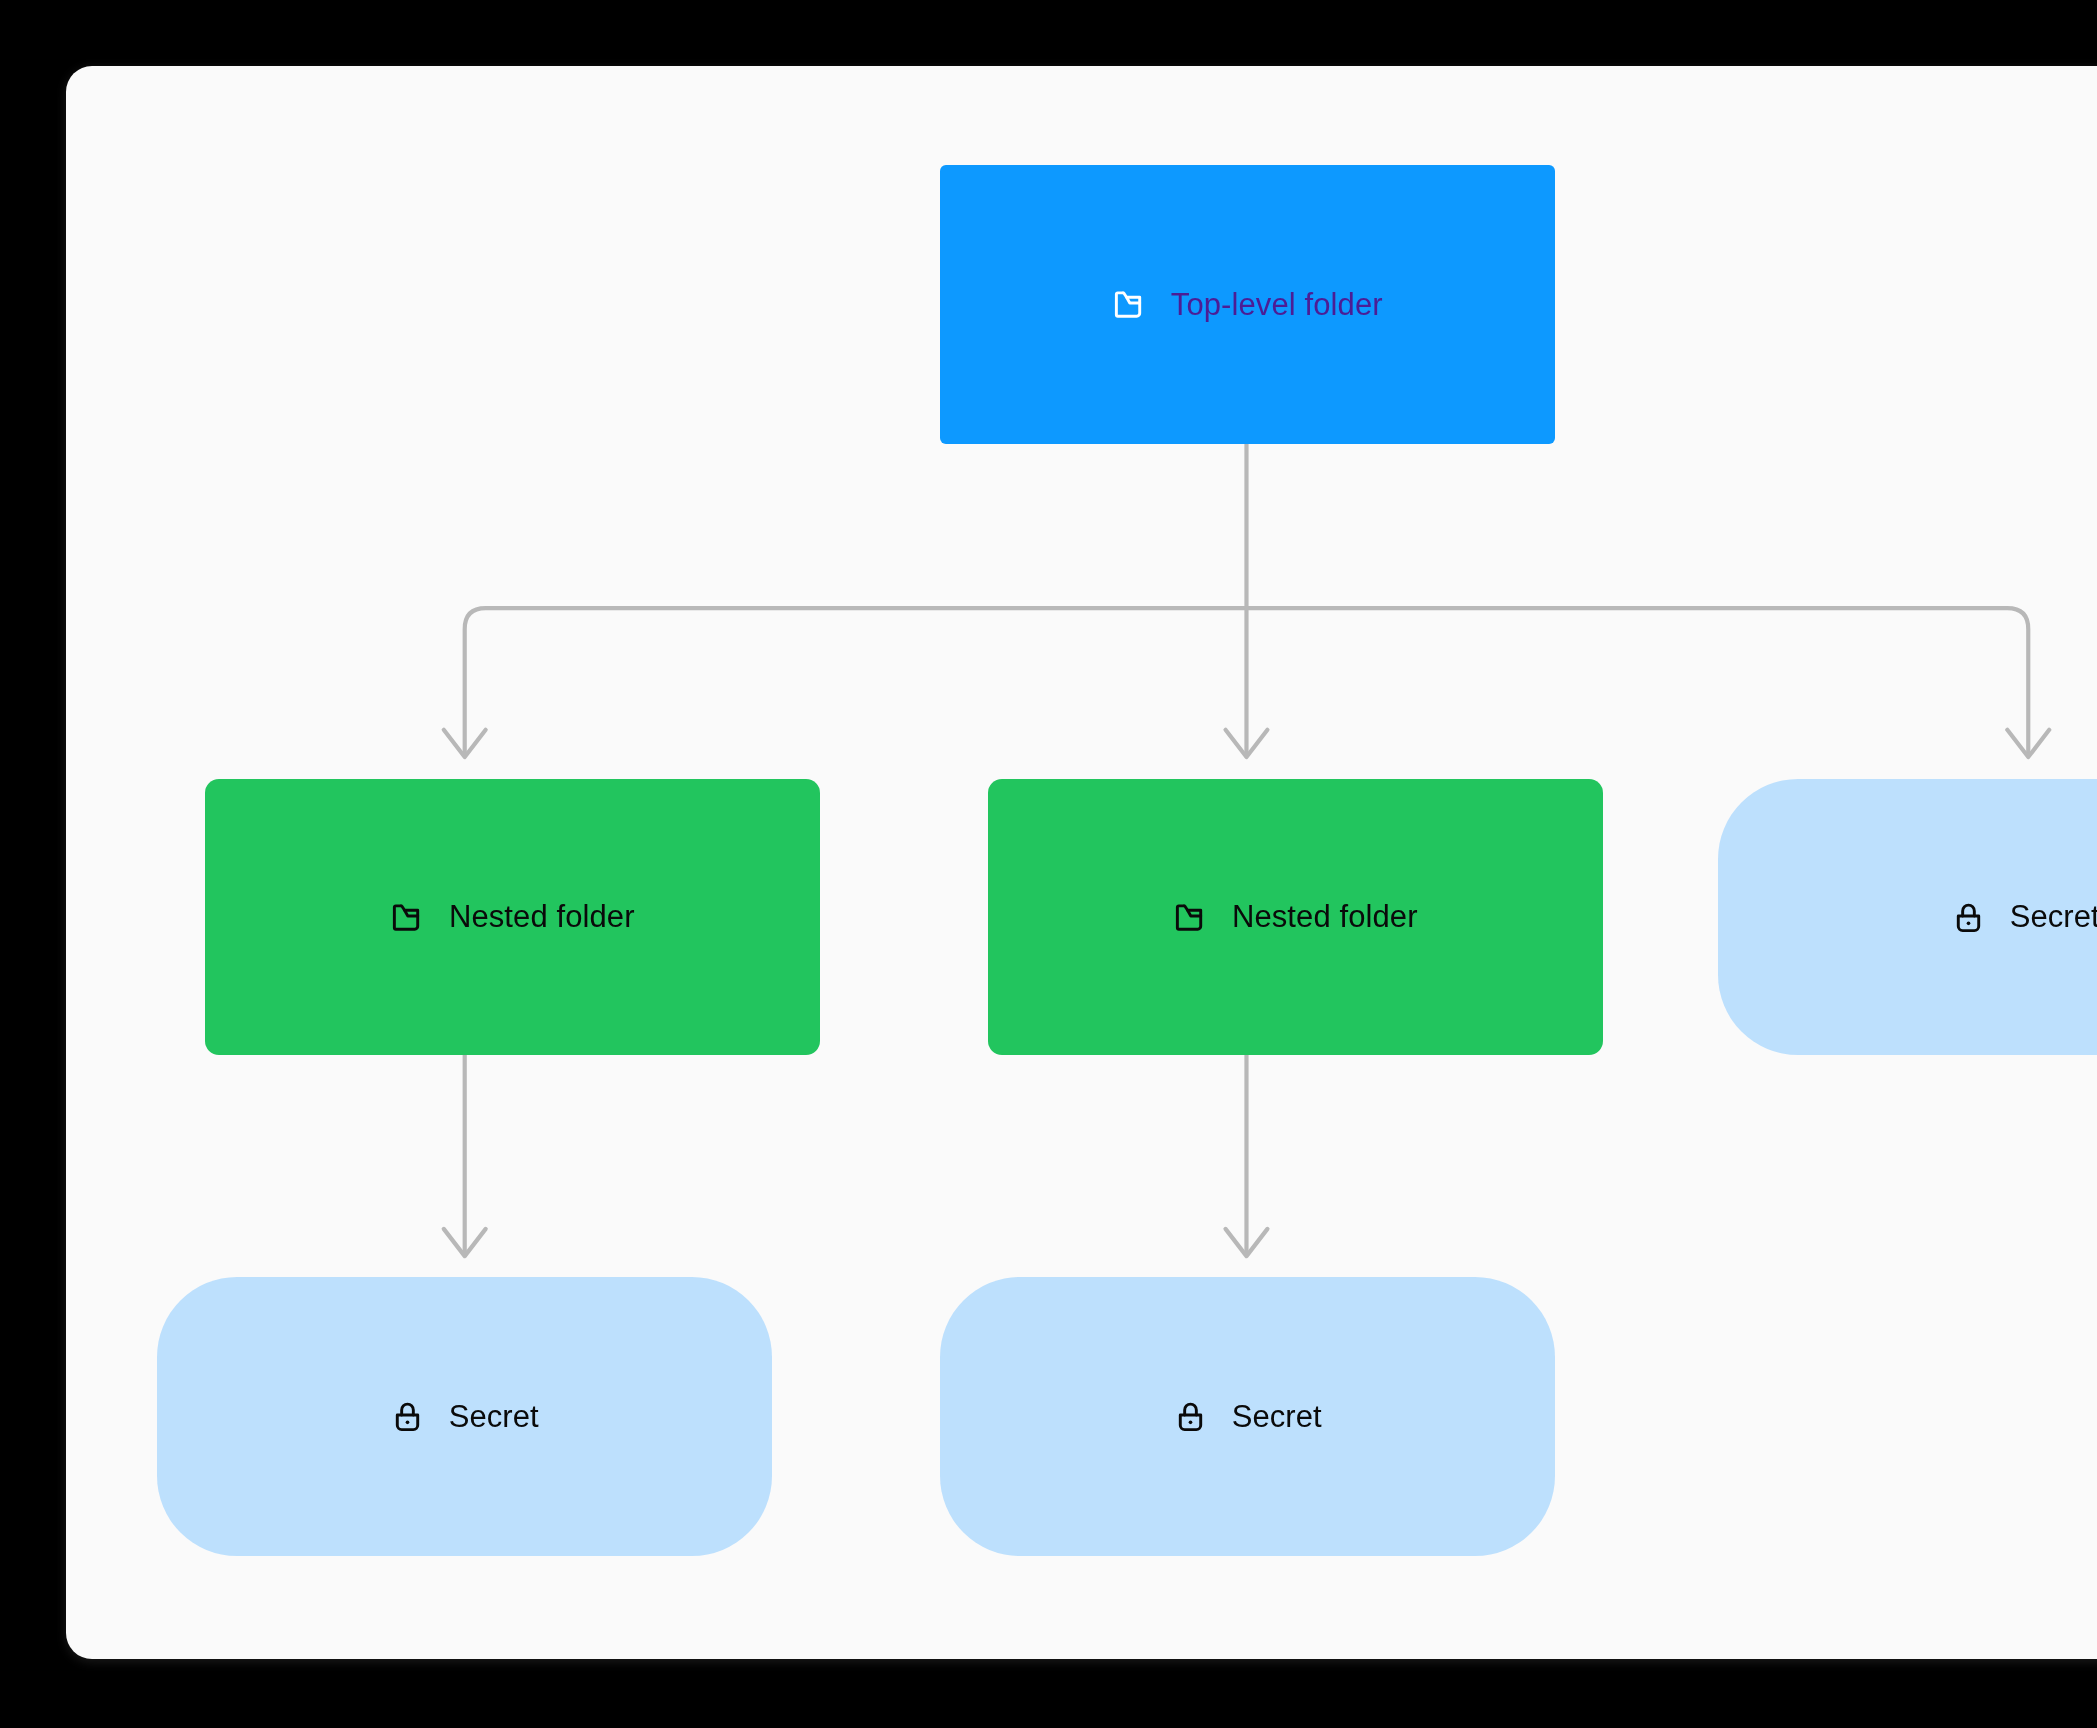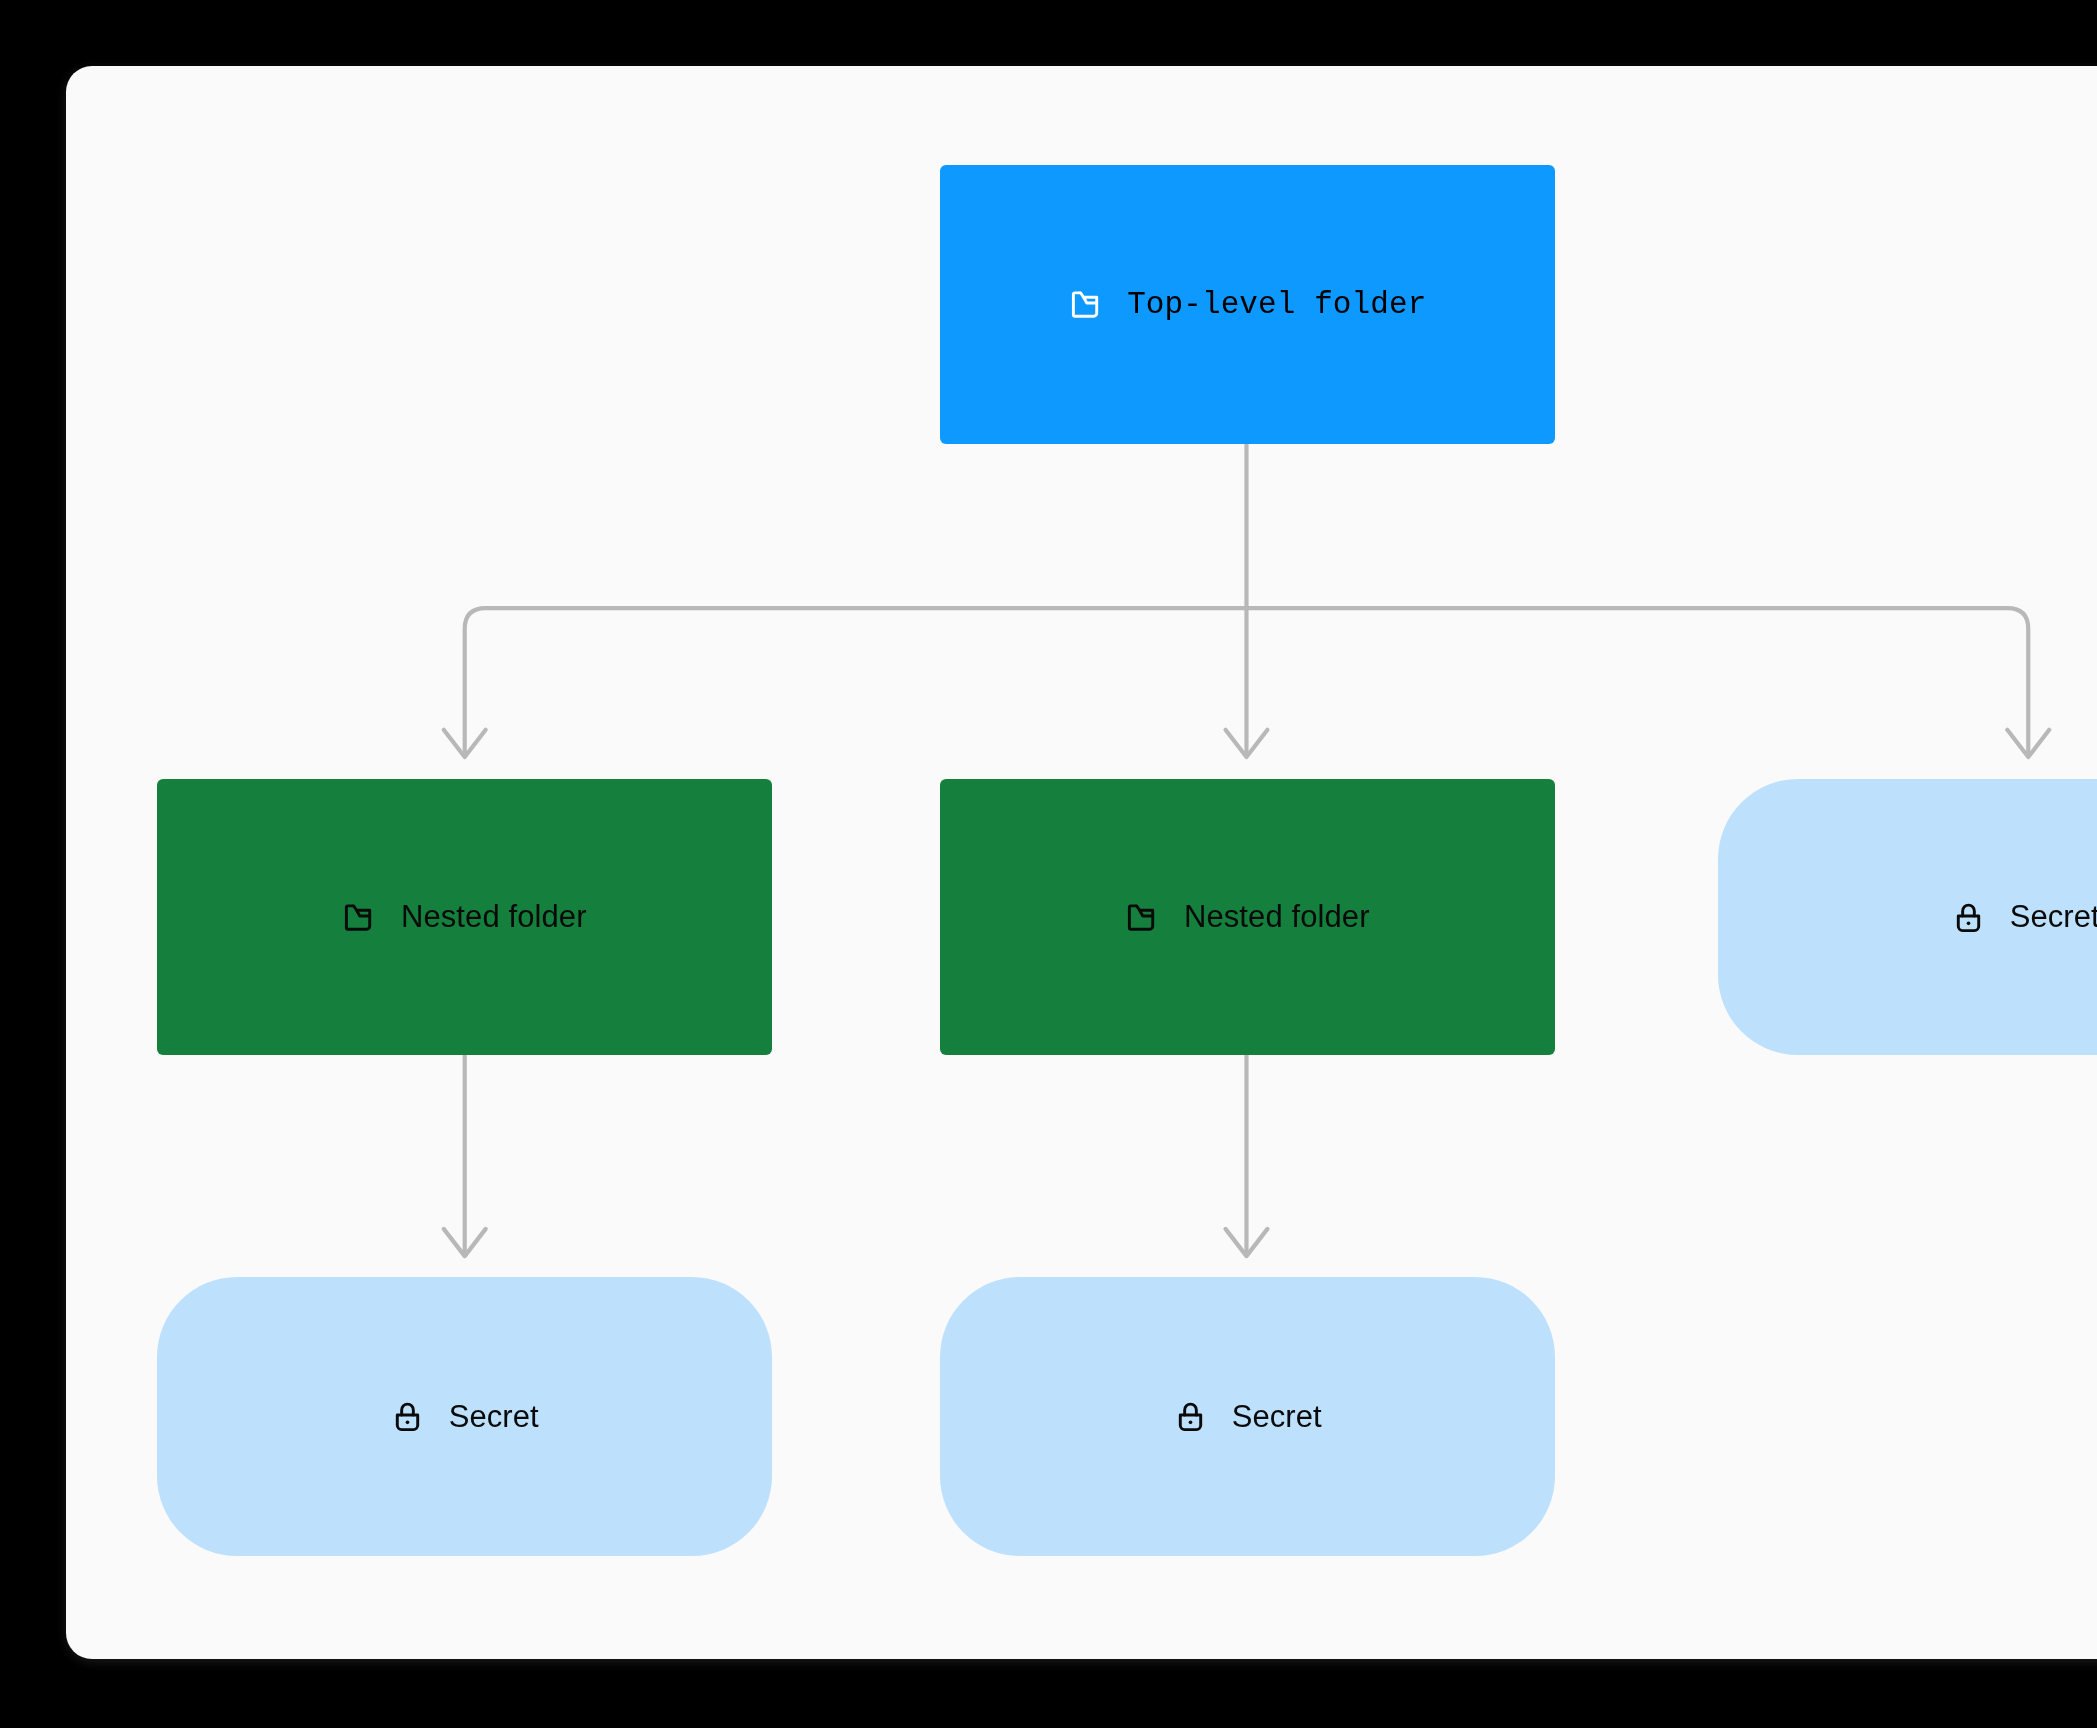--- a/index.html
+++ b/index.html
@@ -73,25 +73,26 @@
     font-weight: 400;
     letter-spacing: 0.1px;
     white-space: nowrap;
   }
 
   
   .node.root {
     background: #0d99ff;
     border-radius: 5.9px;
   }
-  .node.root .node-label { color: #000000; font-family: Liberation Mono, monospace; }
+  .node.root .node-label { color: #4c1d95; }
 
   .node.folder {
-    background: #15803d;
-    border-radius: 6px;
+    background: #22c55e;
+    border-radius: 14px;
+    margin-left: 48px;
   }
   .node.folder .node-label { color: #0a0a0a; }
 
   .node.secret {
     background: #bde0fd;
     border-radius: 80px;
   }
   .node.secret .node-label { color: #0a0a0a; }
 </style>
 </head>

